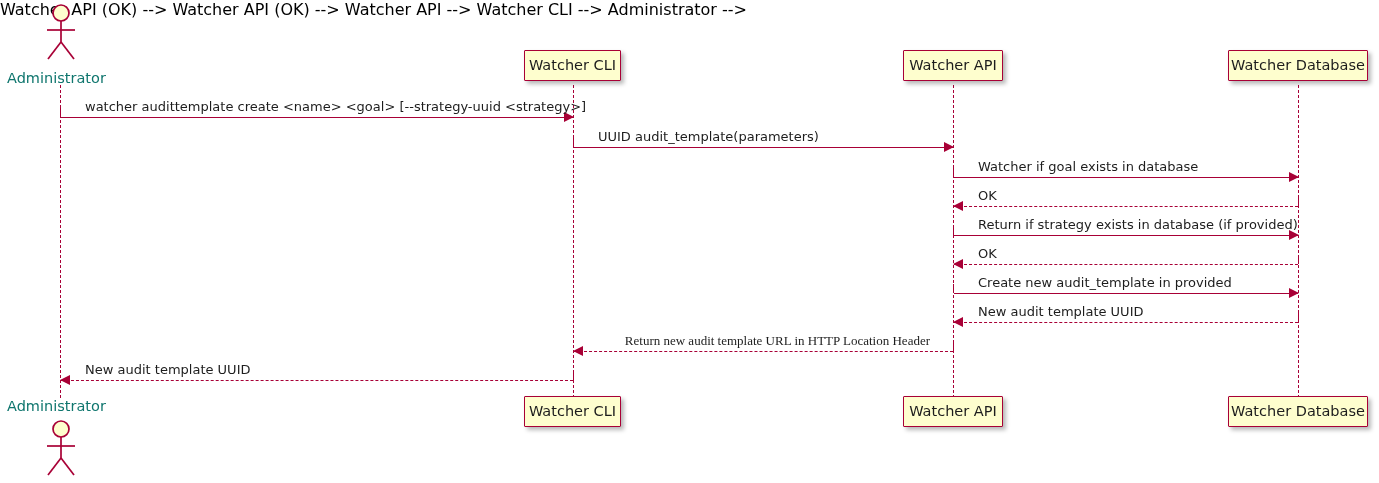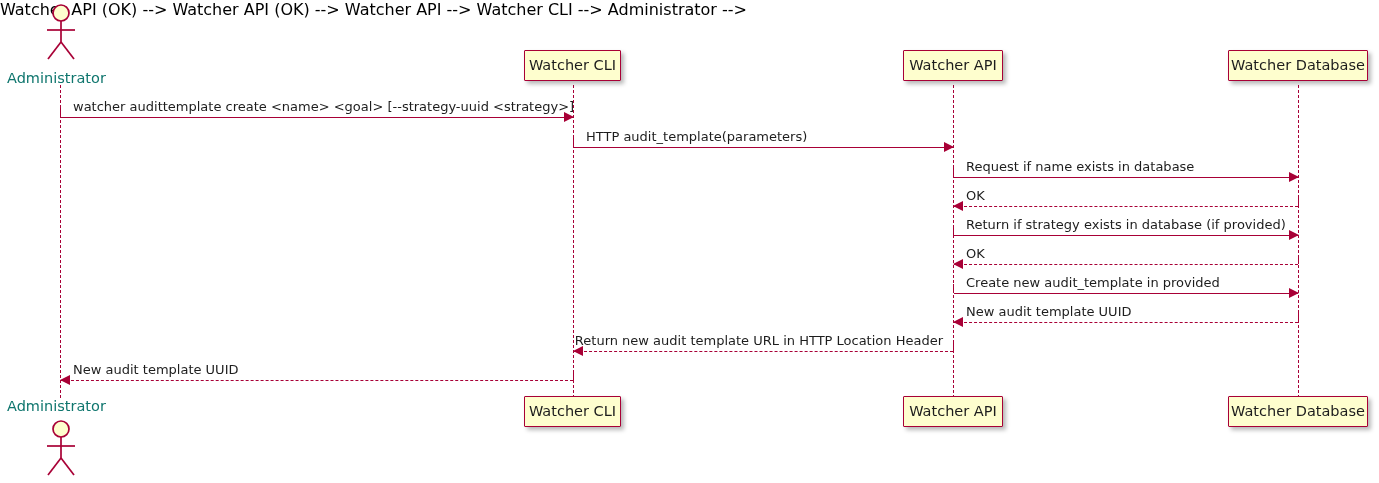--- a/index.html
+++ b/index.html
@@ -76,22 +76,22 @@
     border-right:10px solid #A80036;
   }
   .msg .label{
     position:absolute;
     bottom:4px;
     font-size:13px;
     color:#1d1d1d;
     white-space:nowrap;
     line-height:1;
   }
-  .msg .label.lbl-left{left:12px;}
-  .msg .label.lbl-right{right:10px;}
+  .msg .label.lbl-left{left:24px;}
+  .msg .label.lbl-right{right:23px;font-family:Liberation Serif, serif;}
   
   .tick{
     position:absolute;
     width:0;
     height:9px;
     border-left:1.3px solid #A80036;
     z-index:3;
   }
 </style>
 </head>
@@ -140,29 +140,29 @@
     <div class="line"></div>
     <div class="head right"></div>
     <div class="label lbl-left">watcher audittemplate create &lt;name&gt; &lt;goal&gt; [--strategy-uuid &lt;strategy&gt;]</div>
   </div>
 
   
   <div class="tick" style="left:573px;top:138px;"></div>
   <div class="msg" style="left:574px;top:147px;width:379px;">
     <div class="line"></div>
     <div class="head right"></div>
-    <div class="label lbl-left">HTTP audit_template(parameters)</div>
+    <div class="label lbl-left">UUID audit_template(parameters)</div>
   </div>
 
   
   <div class="tick" style="left:953px;top:168px;"></div>
   <div class="msg" style="left:954px;top:177px;width:344px;">
     <div class="line"></div>
     <div class="head right"></div>
-    <div class="label lbl-left">Request if name exists in database</div>
+    <div class="label lbl-left">Watcher if goal exists in database</div>
   </div>
 
    Watcher API (OK) --&gt;
   <div class="tick" style="left:1298px;top:197px;"></div>
   <div class="msg dashed" style="left:954px;top:206px;width:344px;">
     <div class="line"></div>
     <div class="head left"></div>
     <div class="label lbl-left">OK</div>
   </div>
 

